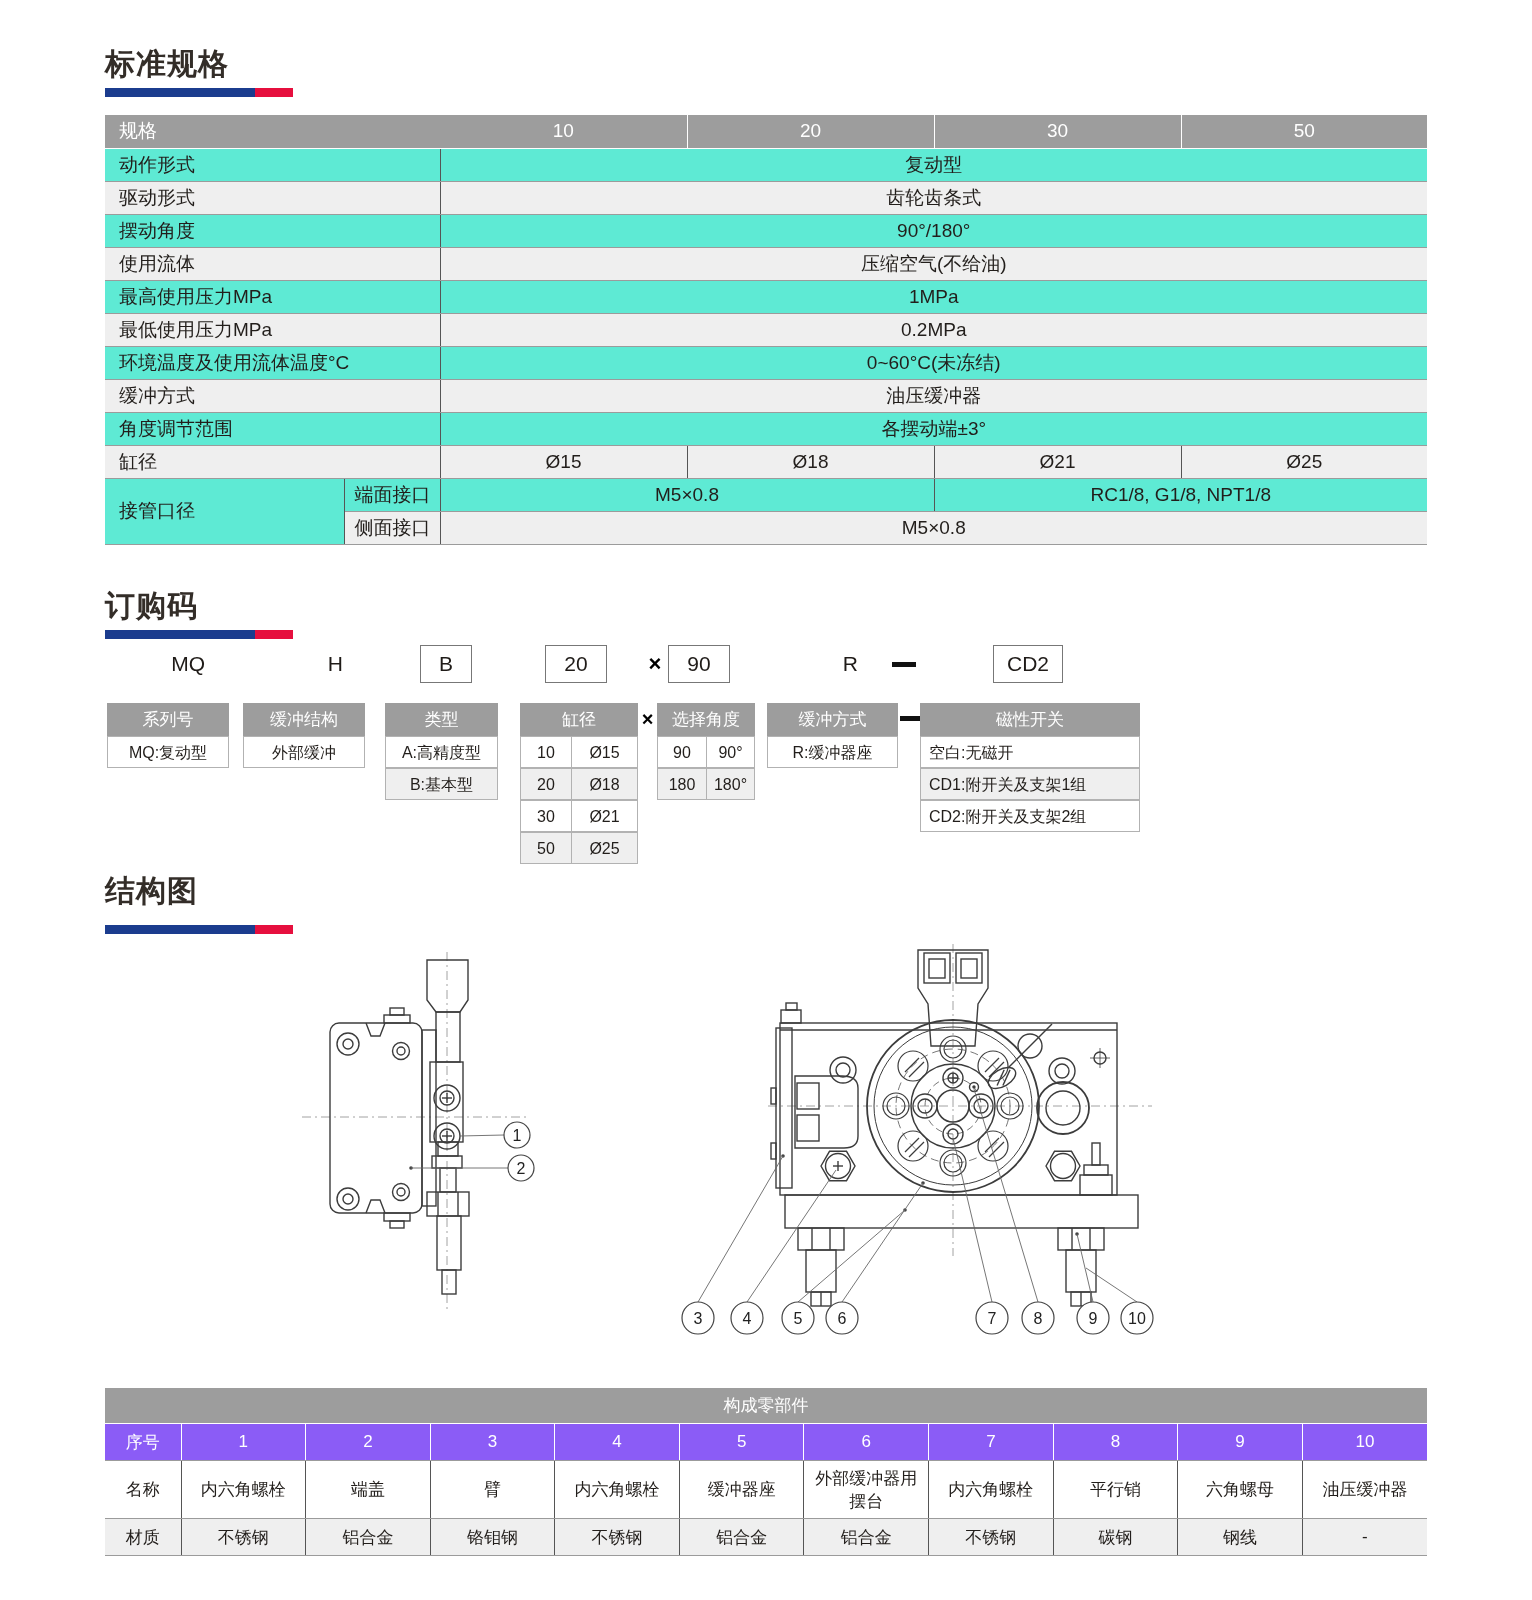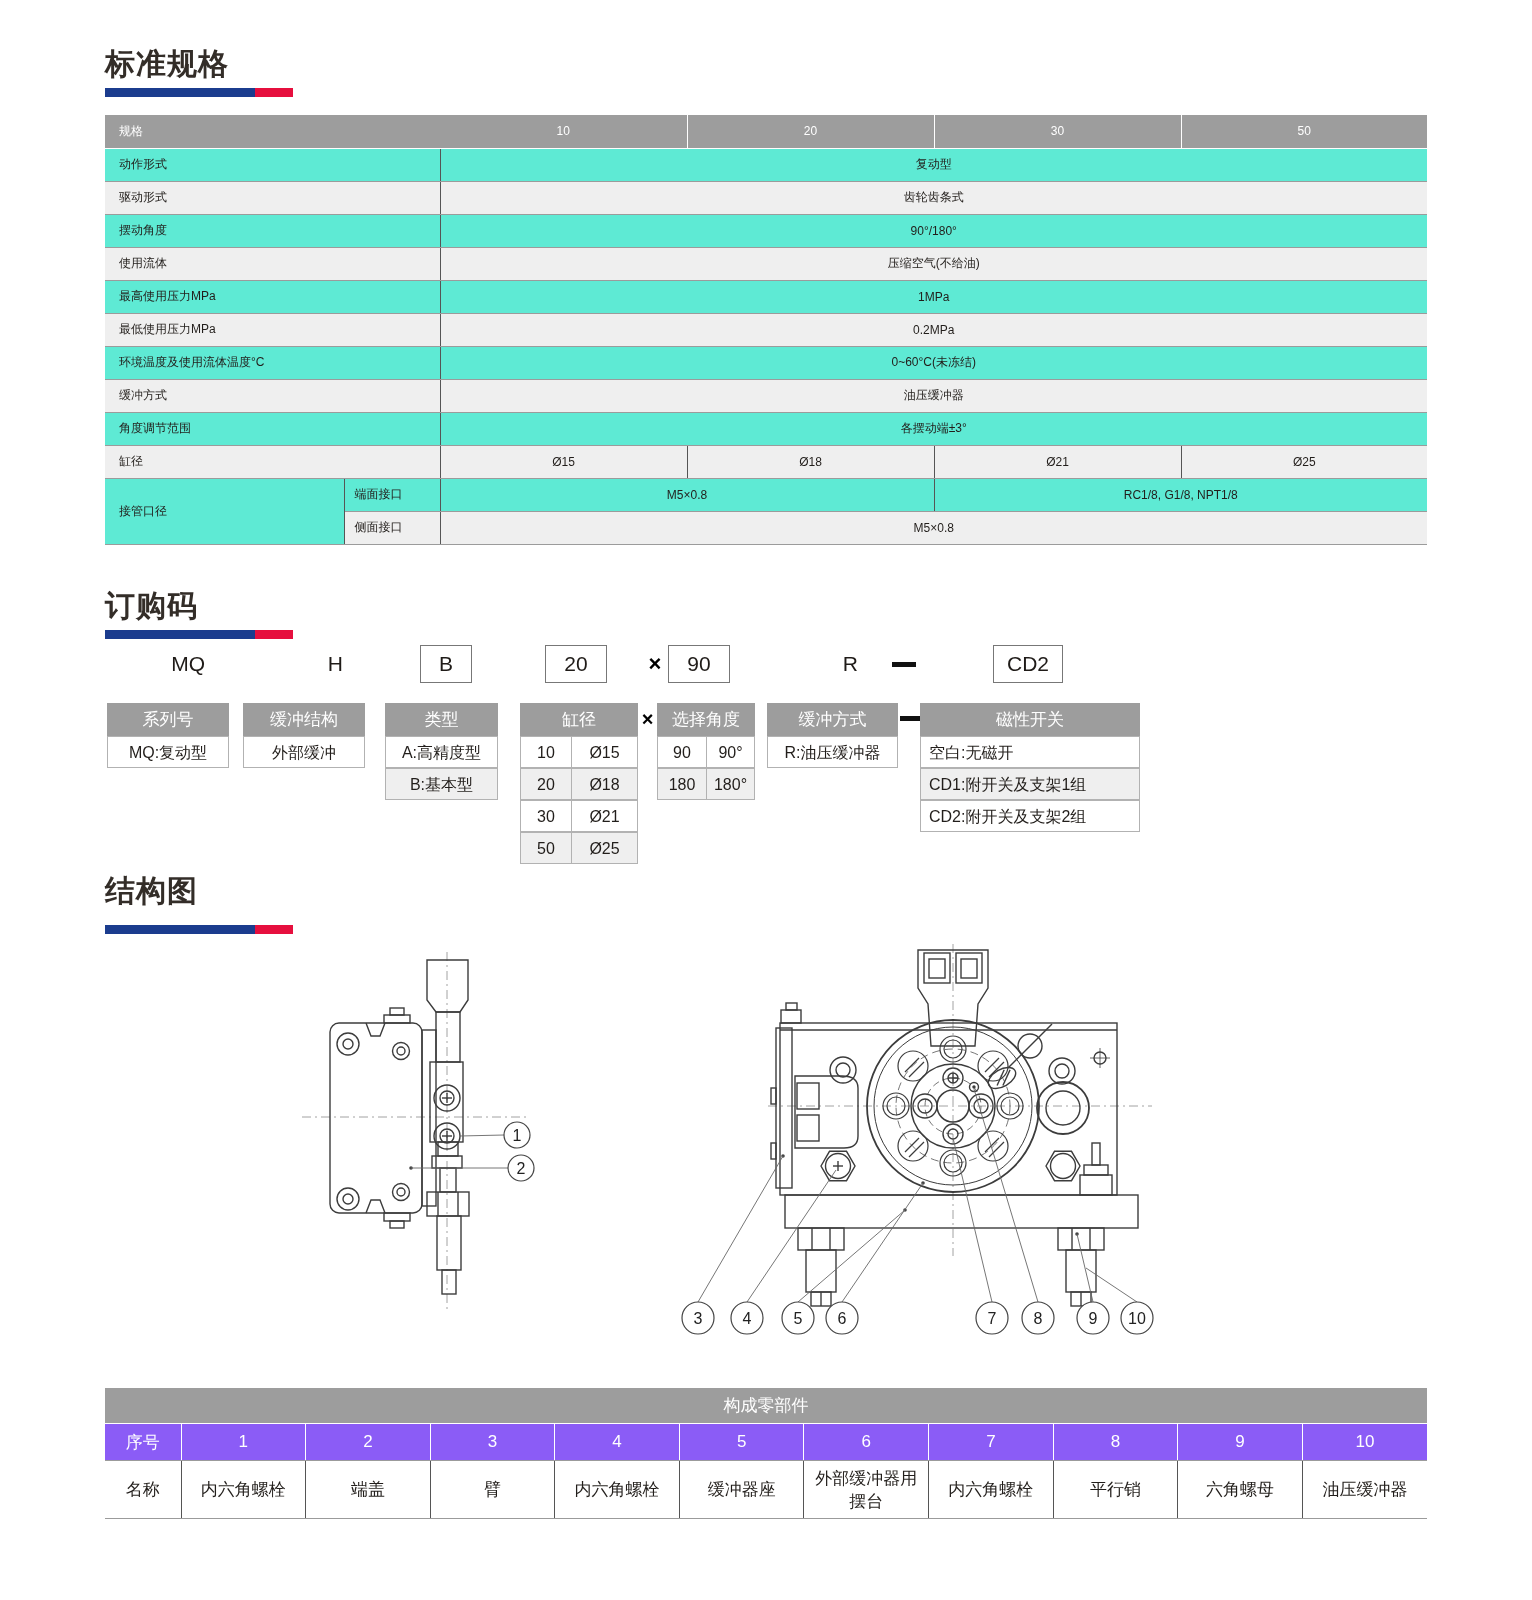--- a/index.html
+++ b/index.html
@@ -7,21 +7,21 @@
   #page{position:relative;width:1532px;height:1600px;background:#fff;overflow:hidden;}
 
   
   .sec-title{position:absolute;font-size:30px;font-weight:bold;color:#332d28;letter-spacing:1px;}
   .sec-bar{position:absolute;height:9px;width:188px;font-size:0;}
   .sec-bar .b{display:inline-block;height:9px;width:150px;background:#1b3c8e;}
   .sec-bar .r{display:inline-block;height:9px;width:38px;background:#e60f3e;}
 
   
   table{border-collapse:collapse;table-layout:fixed;}
-  #spec{position:absolute;left:105px;top:115px;width:1322px;font-size:12px;}
+  #spec{position:absolute;left:105px;top:115px;width:1322px;font-size:19px;}
   #spec tr{height:33px;}
   #spec td{padding:0;vertical-align:middle;border-bottom:1px solid #9b9b9b;}
   #spec .head td{background:#9d9d9d;color:#fff;border-bottom:1px solid #fff;}
   #spec .head .h{ text-align:center;}
   #spec .head .lab-h{text-align:left;padding-left:14px;}
   #spec .head .wsep{border-left:1px solid #fff;}
   #spec .lab{text-align:left;padding-left:14px;border-right:1px solid #555;}
   #spec .sublab{text-align:left;padding-left:10px;border-right:1px solid #555;}
   #spec .val{text-align:center;}
   #spec .vsep{border-left:1px solid #555;}
@@ -190,21 +190,21 @@
 
     <div class="abs oc-cell oc-pair" style="left:552px;top:91px;width:98px">
         <span class="p1" style="width:48px">90</span>
         <span class="p2">90°</span>
       </div>
     <div class="abs oc-cell alt oc-pair" style="left:552px;top:123px;width:98px">
         <span class="p1" style="width:48px">180</span>
         <span class="p2">180°</span>
       </div>
 
-    <div class="abs oc-cell" style="left:662px;top:91px;width:131px">R:油压缓冲器</div>
+    <div class="abs oc-cell" style="left:662px;top:91px;width:131px">R:缓冲器座</div>
 
     <div class="abs oc-cell lft" style="left:815px;top:91px;width:220px">空白:无磁开</div>
     <div class="abs oc-cell alt lft" style="left:815px;top:123px;width:220px">CD1:附开关及支架1组</div>
     <div class="abs oc-cell lft" style="left:815px;top:155px;width:220px">CD2:附开关及支架2组</div>
   </div>
 
   <div class="sec-title" style="left:105px;top:871px">结构图</div>
   <div class="sec-bar" style="left:105px;top:925px"><span class="b"></span><span class="r"></span></div>
 
   <svg id="structure-svg" width="900" height="400" viewBox="0 0 900 400">
@@ -450,16 +450,29 @@
       <td>端盖</td>
       <td>臂</td>
       <td>内六角螺栓</td>
       <td>缓冲器座</td>
       <td>外部缓冲器用摆台</td>
       <td>内六角螺栓</td>
       <td>平行销</td>
       <td>六角螺母</td>
       <td>油压缓冲器</td>
     </tr>
+    <tr class="mats">
+      <td>材质</td>
+      <td>不锈钢</td>
+      <td>铝合金</td>
+      <td>铬钼钢</td>
+      <td>不锈钢</td>
+      <td>铝合金</td>
+      <td>铝合金</td>
+      <td>不锈钢</td>
+      <td>碳钢</td>
+      <td>钢线</td>
+      <td>-</td>
+    </tr>
   </tbody>
     </table>
 
 </div>
 
 </body></html>

